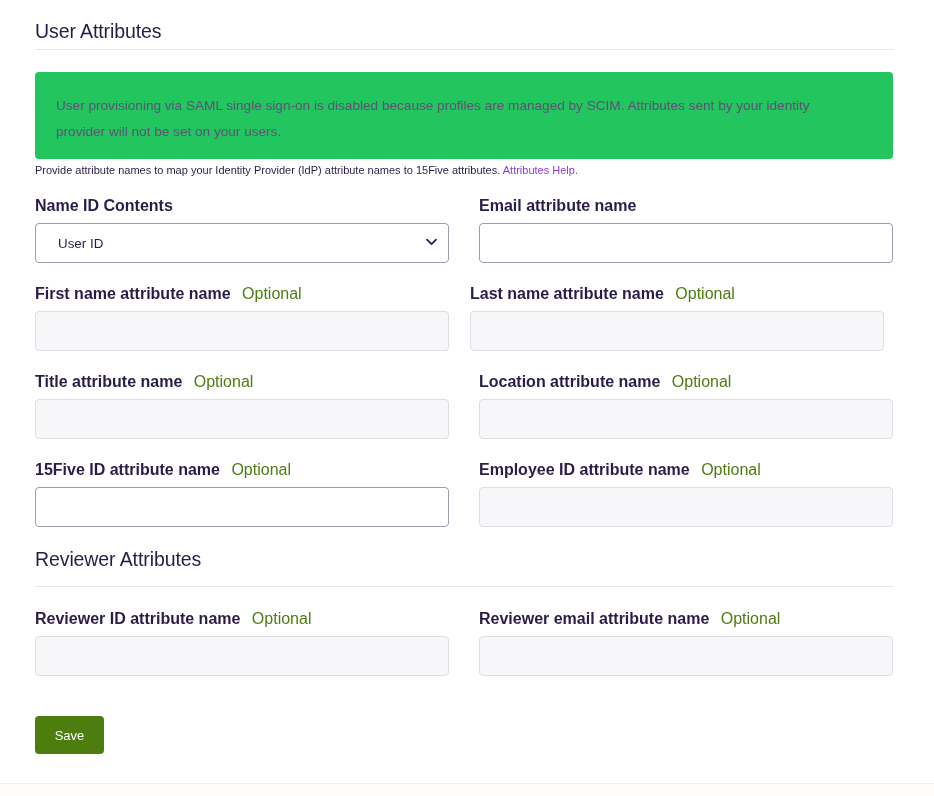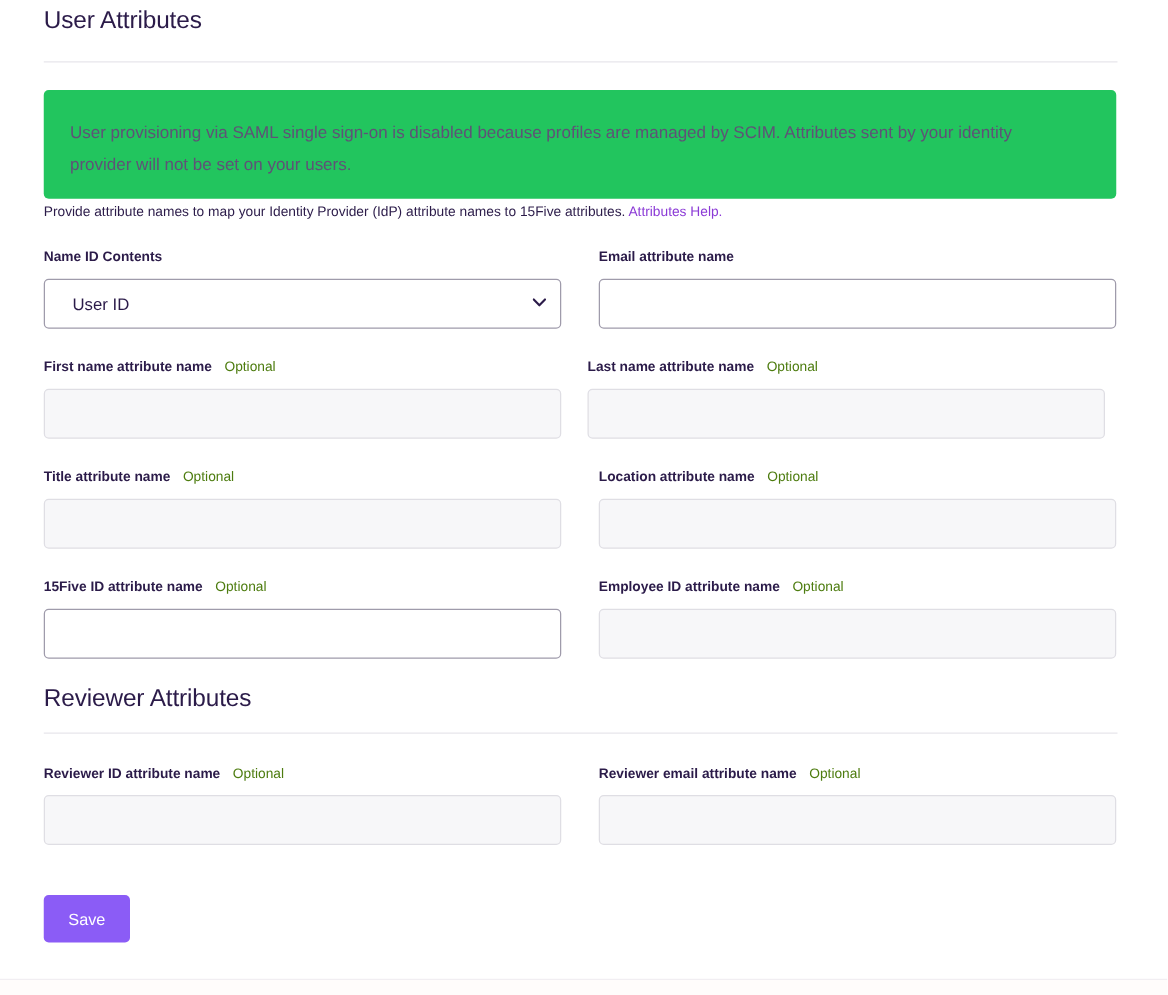--- a/index.html
+++ b/index.html
@@ -62,21 +62,21 @@
     white-space: nowrap;
     text-align: right;
   }
   .intro a {
     color: #8b3ad6;
     text-decoration: none;
   }
 
   .field { position: absolute; }
   .field-label {
-    font-size: 11px;
+    font-size: 16px;
     font-weight: 700;
     color: #2b1b49;
     white-space: nowrap;
     line-height: 16px;
     margin-bottom: 9px;
   }
   .field-label .optional {
     font-weight: 400;
     color: #4d7c0f;
     margin-left: 7px;
@@ -119,21 +119,21 @@
     height: 8px;
     pointer-events: none;
   }
 
   .save-btn {
     position: absolute;
     left: 35px;
     top: 716px;
     width: 69px;
     height: 38px;
-    background: #8b5cf6;
+    background: #4d7c0f;
     border: none;
     border-radius: 4px;
     color: #ffffff;
     font-family: "Liberation Sans", sans-serif;
     font-size: 13px;
     cursor: pointer;
     padding: 0;
   }
 
   .footer-rule {
@@ -151,21 +151,21 @@
     width: 934px;
     height: 12px;
     background: #fffcfb;
   }
 </style>
 </head>
 <body>
 
 <div class="page">
 
-  <div class="section-head" style="top:5px;">User Attributes</div>
+  <div class="section-head" style="top:20px;">User Attributes</div>
   <div class="rule" style="top:49px;"></div>
 
   <div class="banner">
     <div class="banner-text">User provisioning via SAML single sign-on is disabled because profiles are managed by SCIM. Attributes sent by your identity provider will not be set on your users.</div>
   </div>
 
   <div class="intro">
     <span>Provide attribute names to map your Identity Provider (IdP) attribute names to 15Five attributes.</span>
     <a href="#">Attributes Help.</a>
   </div>

